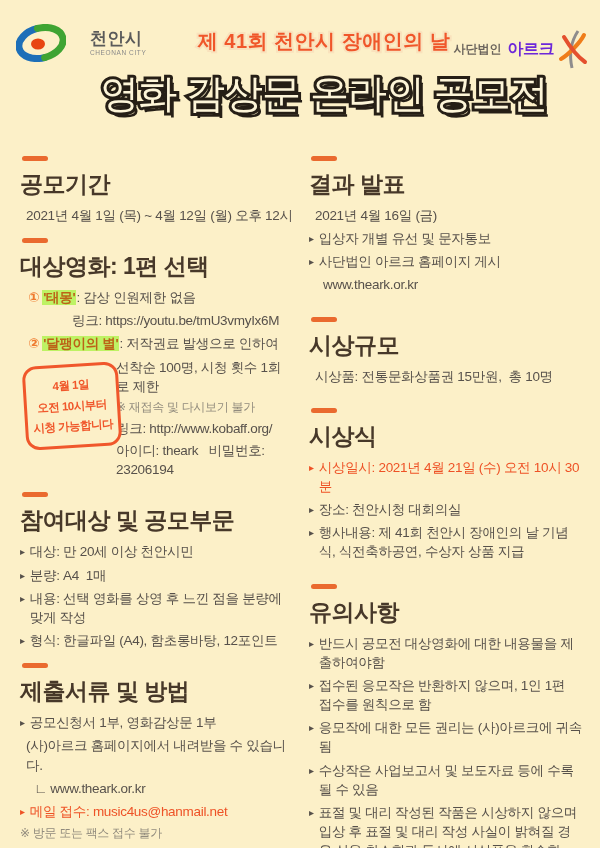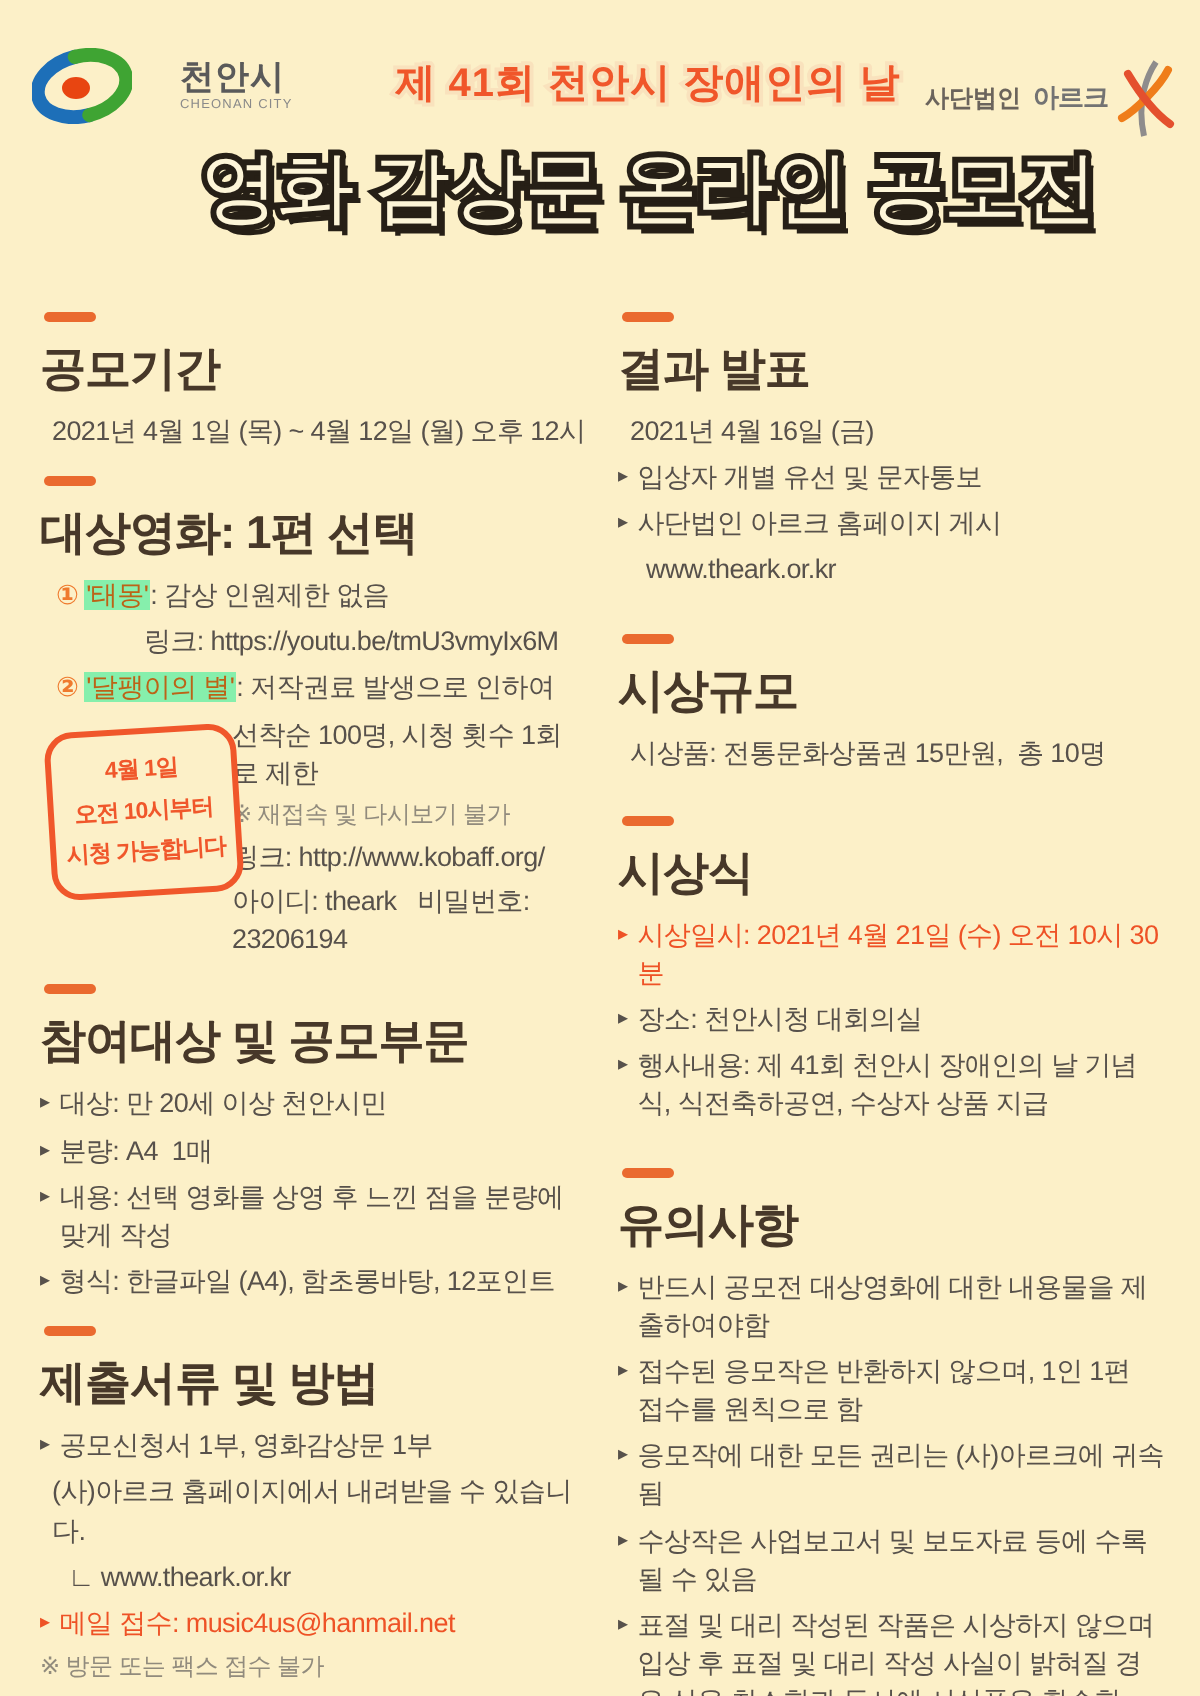--- a/index.html
+++ b/index.html
@@ -9,21 +9,21 @@
     font-family:"Liberation Sans","DejaVu Sans",sans-serif;
     color:#57514b;
   }
   
   .top{position:relative;height:150px;}
   .logo-cheonan{position:absolute;left:16px;top:24px;display:flex;align-items:center;gap:24px;}
   .logo-kr{font-size:17px;font-weight:700;color:#5a5a5a;letter-spacing:0.5px;line-height:1;}
   .logo-en{font-size:6.5px;color:#8a8a8a;letter-spacing:0.6px;margin-top:2px;}
   .logo-ark{position:absolute;right:12px;top:28px;display:flex;align-items:center;gap:4px;}
   .ark-prefix{font-size:12px;font-weight:700;color:#6b645c;margin-right:2px;}
-  .ark-name{font-size:13px;font-weight:800;color:#737373;letter-spacing:-0.5px;}
+  .ark-name{font-size:16px;font-weight:800;color:#6d28d9;letter-spacing:-0.5px;}
   .titles{padding-top:28px;text-align:center;padding-left:48px;}
   .subtitle{
     display:inline-block;font-size:20px;font-weight:900;letter-spacing:0.5px;
     color:#f0562a;-webkit-text-stroke:4px #f9e2bd;paint-order:stroke fill;
   }
   .main-title{
     margin:12px 0 0 0;font-size:39px;font-weight:400;letter-spacing:-1px;
     color:#fdf5d8;-webkit-text-stroke:6px #261f16;paint-order:stroke fill;
     text-shadow:4px 5px 0 #261f16;
   }
@@ -39,21 +39,21 @@
   .bt{flex:1;}
   .pl6{padding-left:6px;}
   .pl14{padding-left:14px;}
   .indent-link{padding-left:52px;}
   .note{font-size:12px;color:#918b7d;}
   .accent, .accent .blt, .accent .bt{color:#ee5226;}
   .keep{white-space:pre-wrap;}
   
   .movie{padding-left:8px;}
   .mnum{color:#ef7a2e;font-weight:700;margin-right:3px;}
-  .hl{background:#86efac;color:#bc6317;font-weight:400;padding:0 1px;}
+  .hl{background:#bef264;color:#bc6317;font-weight:700;padding:0 1px;}
   .snail{position:relative;padding-left:96px;min-height:88px;margin-top:2px;}
   .snail .line{margin:3px 0;}
   .badge{
     position:absolute;left:4px;top:6px;width:82px;
     border:3px solid #f0572b;border-radius:14px;padding:8px 4px;
     transform:rotate(-3.5deg);text-align:center;
     color:#f0572b;font-weight:800;font-size:11.5px;line-height:1.8;letter-spacing:-0.5px;
     background:#fcf0c8;
   }
 </style>

